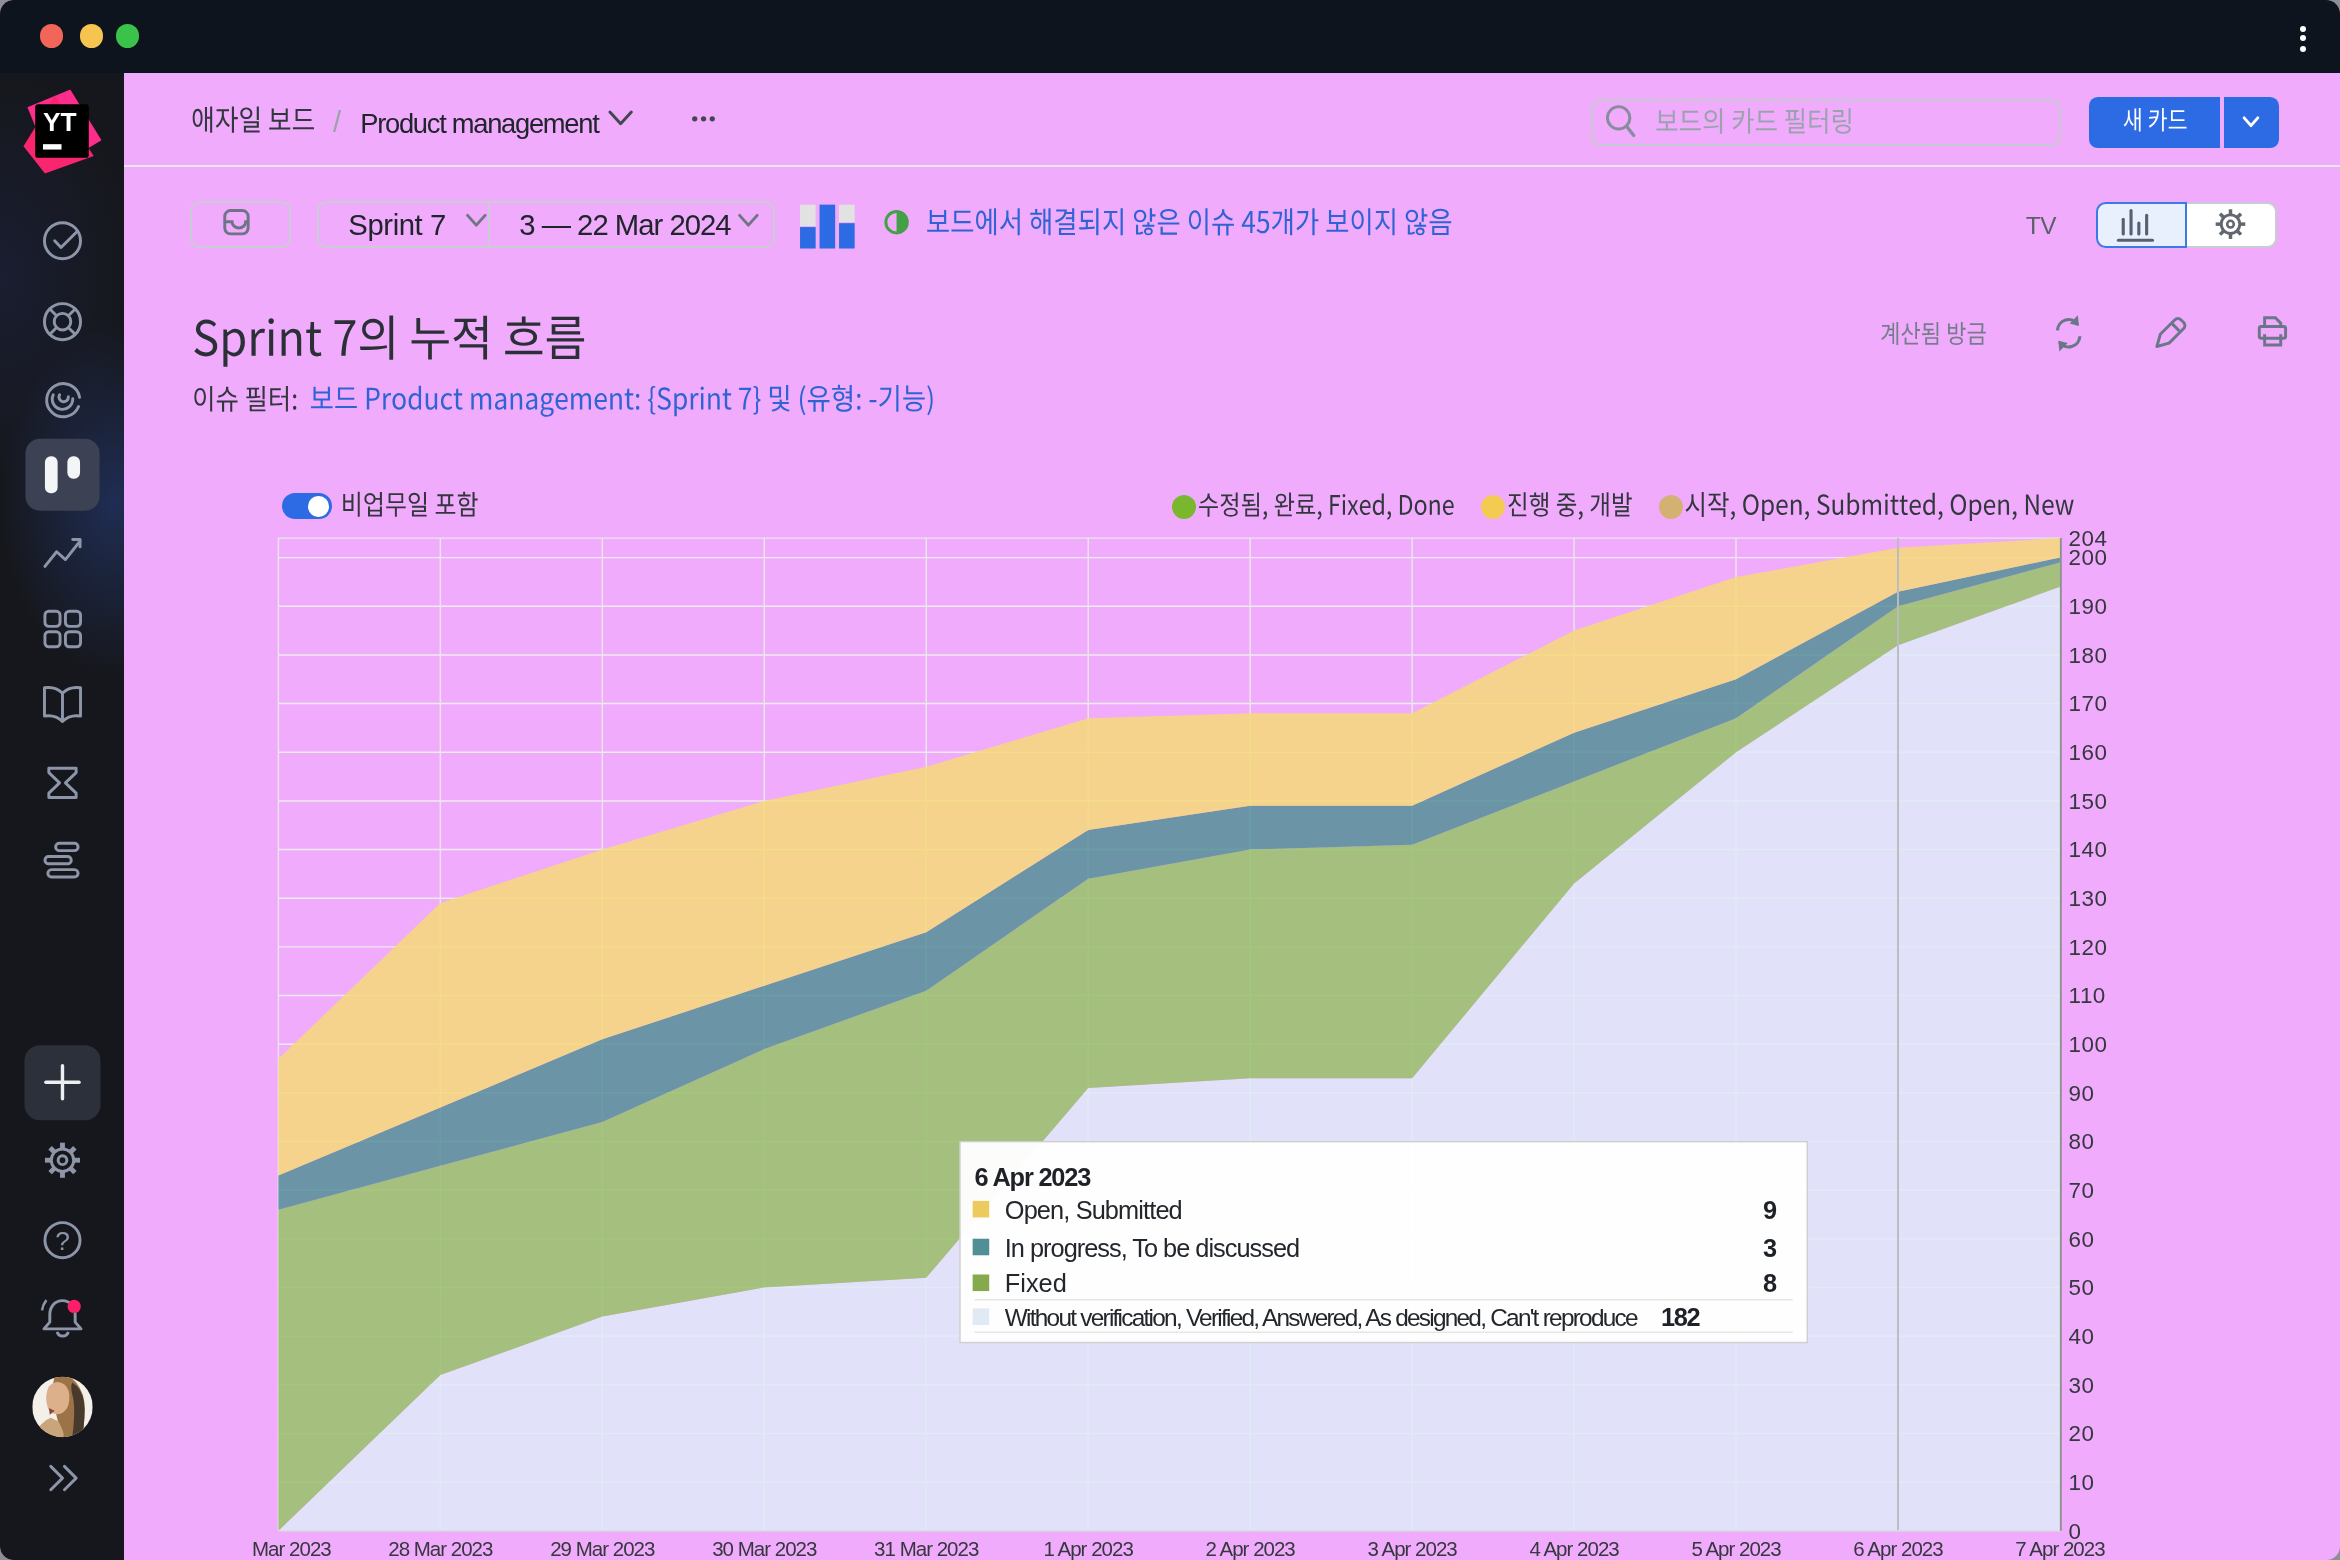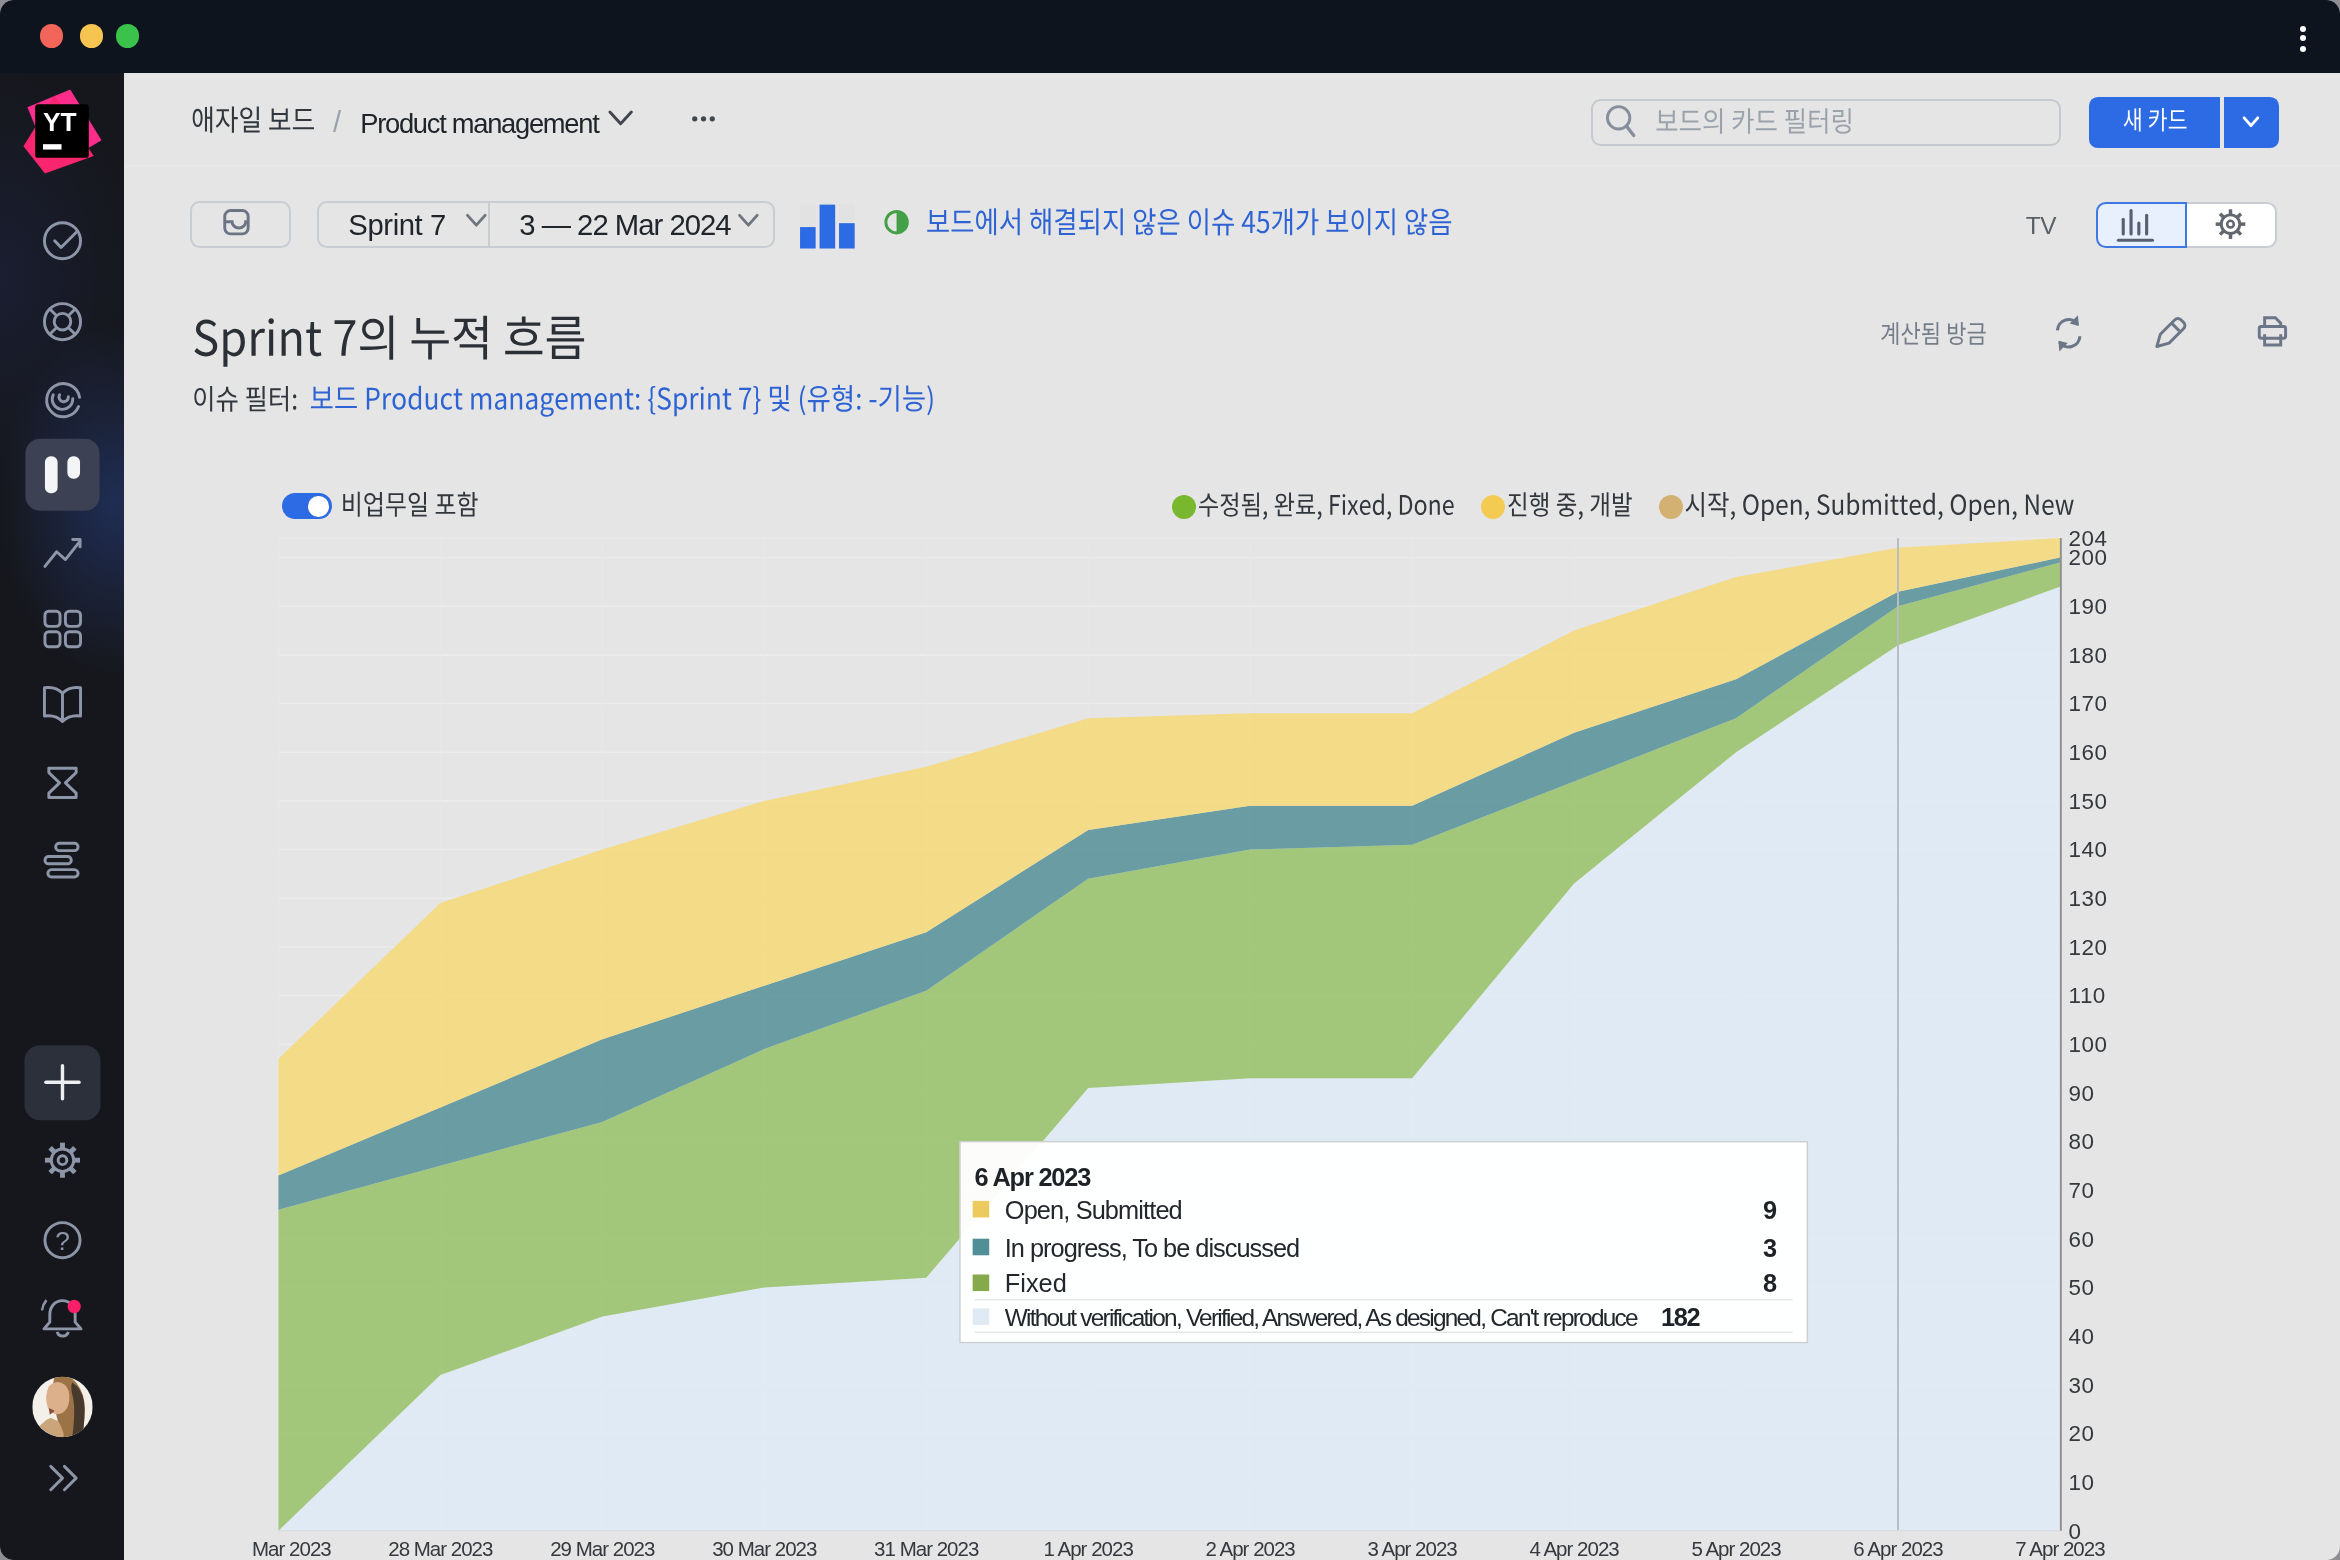--- a/index.html
+++ b/index.html
@@ -1,17 +1,17 @@
 <!DOCTYPE html>
 <html><head><meta charset="utf-8">
 <style>
 * { margin:0; padding:0; box-sizing:border-box; }
 html,body { width:2341px; height:1560px; }
 body { background:#8e8e93; font-family:"Liberation Sans", sans-serif; }
-#win { position:absolute; inset:0; border-radius:13.7px; overflow:hidden; background:#e5e5e5; }
+#win { position:absolute; inset:0; border-radius:13.7px; overflow:hidden; background:#f0abfc; }
 .abs { position:absolute; }
 </style></head>
 <body>
 <div id="win">
   <div class="abs" style="left:0;top:0;width:2341px;height:73px;background:#0d141d;"></div>
   <div class="abs" style="left:40px;top:24.4px;width:23.4px;height:23.4px;border-radius:50%;background:#f26559;"></div>
   <div class="abs" style="left:80px;top:24.4px;width:23.4px;height:23.4px;border-radius:50%;background:#f5c451;"></div>
   <div class="abs" style="left:116px;top:24.4px;width:23.4px;height:23.4px;border-radius:50%;background:#3ac24a;"></div>
   <div class="abs" style="left:2300px;top:26px;width:6.2px;height:6.2px;border-radius:50%;background:#fff;"></div>
   <div class="abs" style="left:2300px;top:35px;width:6.2px;height:6.2px;border-radius:50%;background:#fff;"></div>

